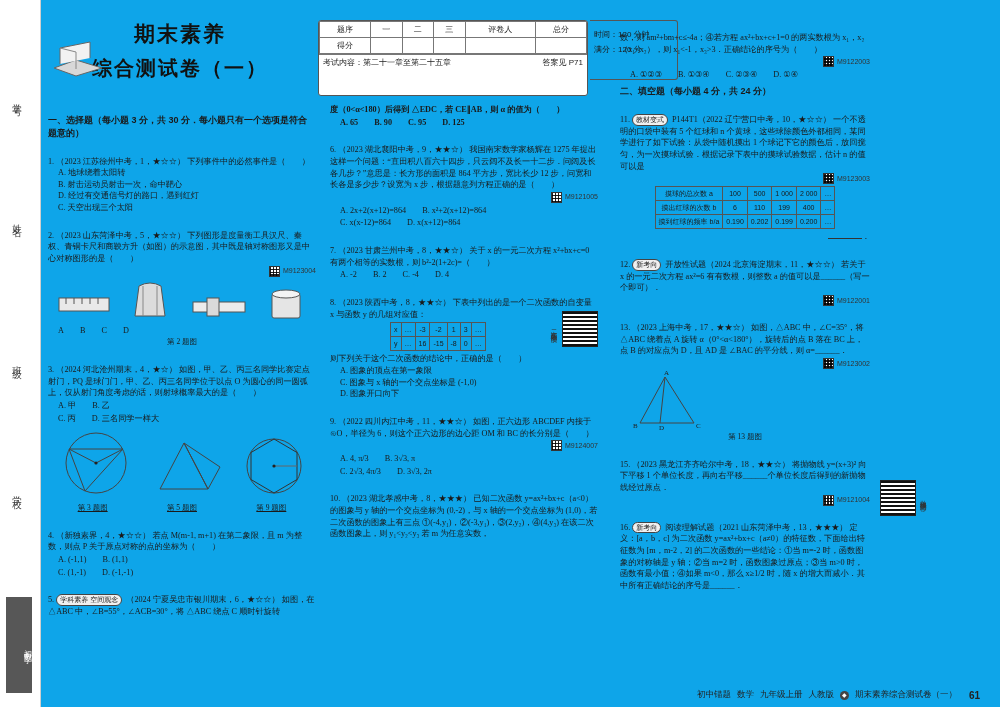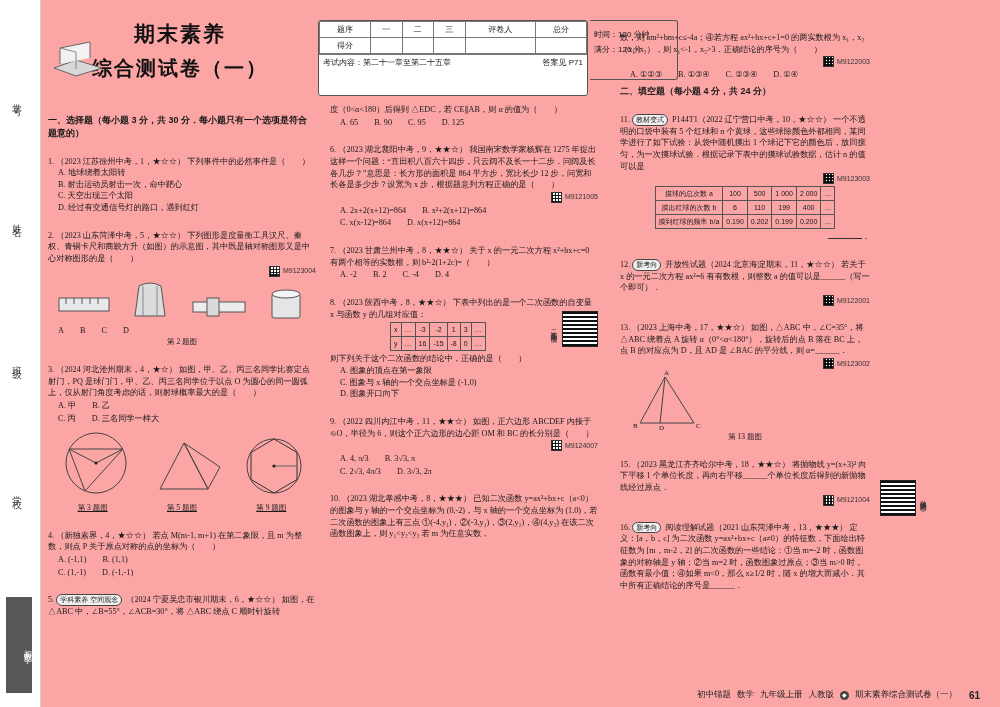--- a/index.html
+++ b/index.html
@@ -6,21 +6,21 @@
   body{
     width:1000px;height:707px;
     background:#ffffff;
     font-family:"Liberation Serif", serif;
     color:#1a1a1a;
     position:relative;
     overflow:hidden;
   }
   .page{
     position:absolute;inset:0;
-    background:#fca5a5;
+    background:#0ea5e9;
   }
   
   .spine{
     position:absolute;left:0;top:0;width:40px;height:707px;
     border-right:1px solid #cfcfcf;
     background:#ffffff;
   }
   .spine .vtext{
     position:absolute;left:10px;
     writing-mode:vertical-rl;
@@ -186,22 +186,22 @@
 
   <div class="col col1">
     <h3 class="sec">一、选择题（每小题 3 分，共 30 分．每小题只有一个选项是符合题意的）</h3>
 
     <div class="q">
       <span>1.</span>
       <span>（2023 江苏徐州中考，1，★☆☆）</span>
       <span>下列事件中的必然事件是（　　）</span>
       <div class="optline">A. 地球绕着太阳转</div>
       <div class="optline">B. 射击运动员射击一次，命中靶心</div>
+      <div class="optline">D. 经过有交通信号灯的路口，遇到红灯</div>
       <div class="optline">C. 天空出现三个太阳</div>
-      <div class="optline">D. 经过有交通信号灯的路口，遇到红灯</div>
     </div>
 
     <div class="q">
       <span>2.</span>
       <span>（2023 山东菏泽中考，5，★☆☆）</span>
       <span>下列图形是度量衡工具汉尺、秦权、青铜卡尺和商鞅方升（如图）的示意图，其中既是轴对称图形又是中心对称图形的是（　　）</span>
       <div class="qrline">
         <span class="qrsmall"></span>
         <span>M9123004</span>
       </div>
@@ -295,21 +295,21 @@
 
     <div class="q">
       <span>5.</span>
       <span class="tag">学科素养 空间观念</span>
       <span>（2024 宁夏吴忠市银川期末，6，★☆☆）</span>
       <span>如图，在 △ABC 中，∠B=55°，∠ACB=30°，将 △ABC 绕点 C 顺时针旋转</span>
     </div>
   </div>
 
   <div class="col col2">
-    <div class="q" style="margin-top:84px;">
+    <div class="q" style="margin-top:84px;font-weight:bold;">
       <span>度（0&lt;α&lt;180）后得到 △EDC，若 CE∥AB，则 α 的值为（　　）</span>
       <div class="opts">
         <span>A. 65</span>
         <span>B. 90</span>
         <span>C. 95</span>
         <span>D. 125</span>
       </div>
     </div>
 
     <div class="q">

